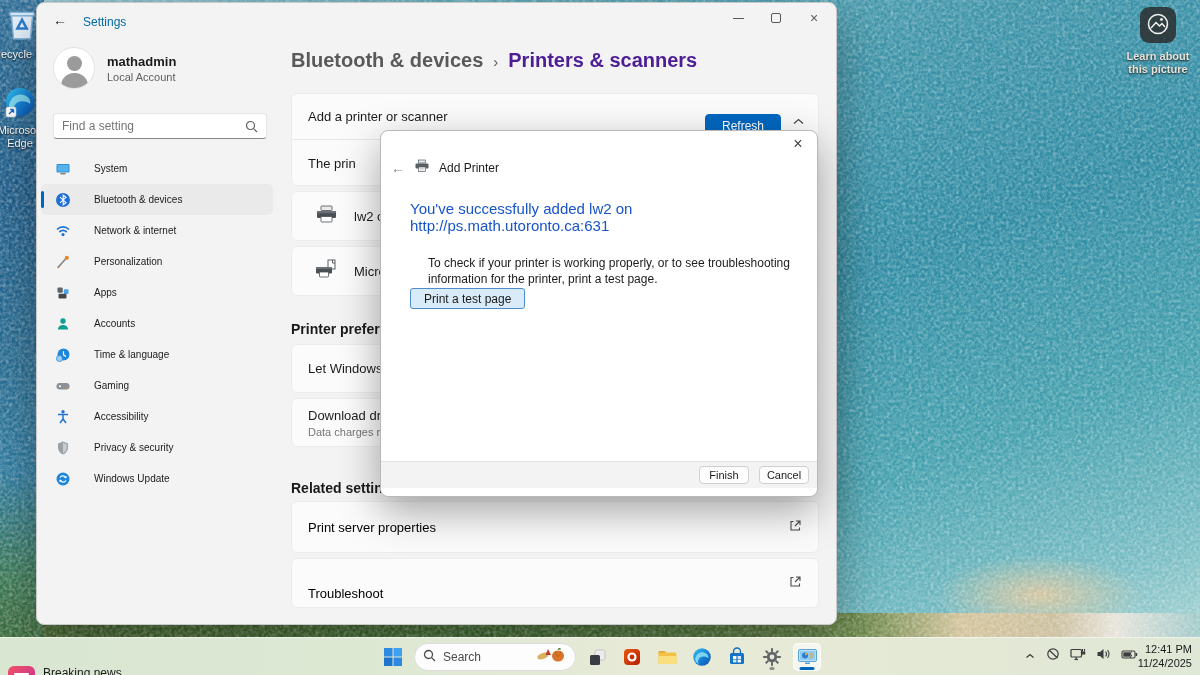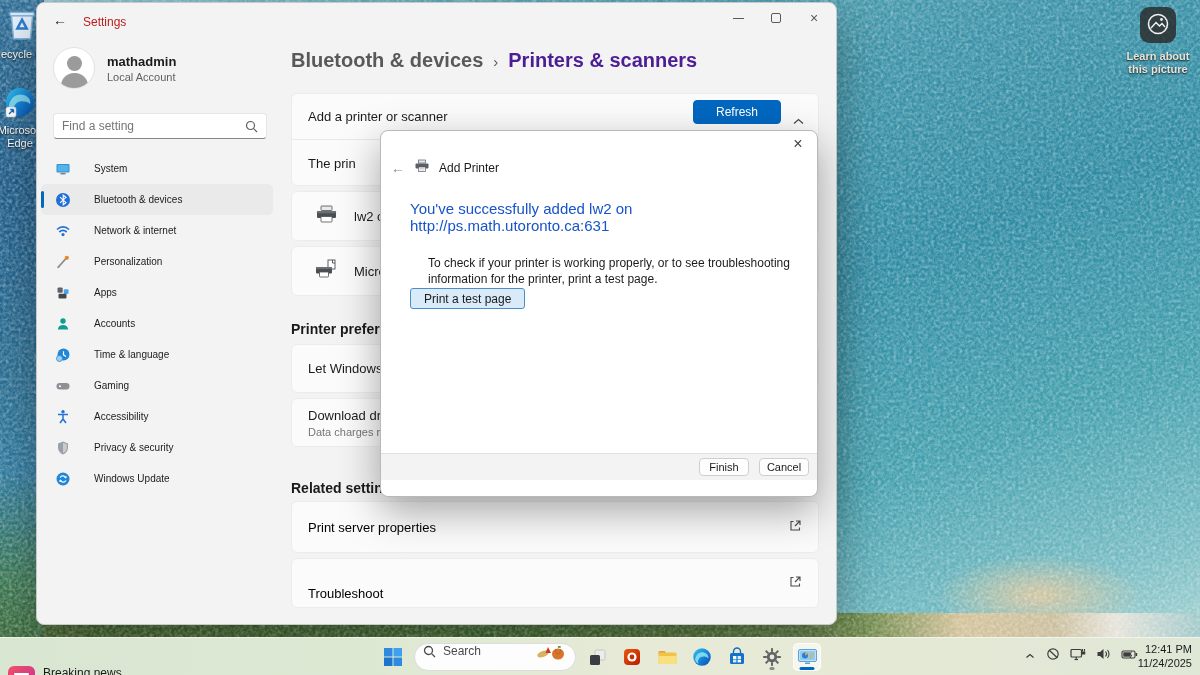--- a/index.html
+++ b/index.html
@@ -21,21 +21,21 @@
   .desk-icon { position:absolute; z-index:1; width:68px; text-align:center; }
   .desk-icon .lbl { font-size:11px; color:#fff; text-shadow:0 1px 2px rgba(0,0,0,.85); line-height:13px; margin-top:2px; }
   .desk-icon.dark-label .lbl { color:#e8e4da; text-shadow:0 1px 2px rgba(0,0,0,.9); }
 
   
   .win { position:absolute; left:36px; top:2px; width:801px; height:623px; z-index:2;
     background:#f3f3f3; border-radius:8px; border:1px solid #c9c9c9;
     box-shadow:0 18px 45px rgba(0,0,0,.35); overflow:hidden; }
   .titlebar { position:absolute; left:0; top:0; width:100%; height:34px; }
   .tb-back { position:absolute; left:16px; top:9px; font-size:14px; color:#1b1b1b; }
-  .tb-title { position:absolute; left:46px; top:12px; font-size:12px; color:#b91c1c; }
+  .tb-title { position:absolute; left:46px; top:12px; font-size:12px; color:#0369a1; }
   .tb-controls { position:absolute; right:10px; top:0; height:30px; display:flex; align-items:center; gap:26px; padding-right:6px; }
   .tbc { width:12px; height:12px; display:flex; align-items:center; justify-content:center; color:#5a5a5a; }
   .tbc-min { border-bottom:1px solid #5a5a5a; height:1px; width:11px; }
   .tbc-max { width:10px; height:10px; border:1px solid #5a5a5a; border-radius:2px; }
   .tbc-close { font-size:14px; line-height:12px; }
 
   .account { position:absolute; left:16px; top:44px; display:flex; align-items:center; gap:12px; }
   .avatar { width:42px; height:42px; border-radius:50%; background:#fff; position:relative; overflow:hidden; border:1px solid #e2e2e2; }
   .avatar .head { position:absolute; left:13px; top:8px; width:15px; height:15px; border-radius:50%; background:#9b9b9b; }
   .avatar .body { position:absolute; left:7px; top:25px; width:27px; height:16px; border-radius:13px 13px 0 0; background:#9b9b9b; }
@@ -56,21 +56,21 @@
   .content { position:absolute; left:254px; top:0; width:528px; height:623px; }
   .crumbs { position:absolute; left:0; top:46px; display:flex; align-items:baseline; gap:10px; }
   .crumb-parent { font-size:20px; font-weight:600; color:#595959; }
   .crumb-sep { font-size:15px; color:#595959; }
   .crumb-cur { font-size:20px; font-weight:600; color:#4c1d95; }
 
   .card { position:absolute; left:0; width:528px; background:#fbfbfb; border:1px solid #ececec; border-radius:6px; }
   .card-add { top:90px; height:93px; }
   .row-add { position:relative; height:46px; display:flex; align-items:center; padding:0 16px; border-bottom:1px solid #e8e8e8; }
   .row-add .lab { font-size:13px; color:#1b1b1b; }
-  .btn-refresh { position:absolute; right:37px; top:6px; width:88px; height:24px; background:#0067c0; color:#fff;
+  .btn-refresh { position:absolute; right:37px; top:20px; width:76px; height:24px; background:#0067c0; color:#fff;
     border:1px solid #0067c0; border-radius:4px; font-size:12px; font-family:"Liberation Sans",sans-serif; }
   .chev-up { position:absolute; right:14px; top:17px; }
   .row-notlisted { height:46px; display:flex; align-items:center; padding:0 16px; font-size:13px; color:#1b1b1b; }
 
   .card-printer { height:50px; display:flex; align-items:center; gap:16px; padding:0 16px 0 23px; }
   .card-printer .plab { font-size:13px; color:#1b1b1b; }
   .card-lw2 { top:188px; }
   .card-ms { top:243px; }
 
   .sect-h { position:absolute; left:0; font-size:14px; font-weight:bold; color:#1a1a1a; white-space:nowrap; }
@@ -88,40 +88,40 @@
   .dlg { position:absolute; left:380px; top:130px; width:438px; height:367px; z-index:3; background:#fff;
     border:1px solid #b9b9b9; border-radius:8px; box-shadow:0 14px 40px rgba(0,0,0,.35); overflow:hidden; }
   .dlg-close { position:absolute; right:10px; top:4px; font-size:16px; color:#444; width:18px; height:18px; text-align:center; }
   .dlg-head { position:absolute; left:10px; top:28px; display:flex; align-items:center; gap:9px; }
   .dlg-back { font-size:14px; color:#8a8a8a; }
   .dlg-title { font-size:12px; color:#1b1b1b; }
   .dlg-success { position:absolute; left:29px; top:69px; width:386px; font-size:15px; color:#1753c9; }
   .dlg-body { position:absolute; left:47px; top:124px; width:388px; font-size:12px; color:#1b1b1b; line-height:16px; }
   .btn-test { position:absolute; left:29px; top:157px; height:21px; padding:0 13px; background:#d9eaf8;
     border:1px solid #4c8ecb; border-radius:3px; font-size:12px; color:#1b1b1b; font-family:"Liberation Sans",sans-serif; }
-  .dlg-footer { position:absolute; left:0; bottom:16px; width:100%; height:27px; background:#f3f3f3; border-top:1px solid #e0e0e0;
+  .dlg-footer { position:absolute; left:0; bottom:8px; width:100%; height:27px; background:#f3f3f3; border-top:1px solid #e0e0e0;
     display:flex; align-items:center; justify-content:flex-end; gap:10px; padding-right:8px; }
   .btn-dlg { width:50px; height:18px; background:#fdfdfd; border:1px solid #cfcfcf; border-radius:4px; font-size:11px; color:#1b1b1b; font-family:"Liberation Sans",sans-serif; }
 
   
   .taskbar { position:absolute; left:0; bottom:0; width:1200px; height:38px; z-index:5;
     background:linear-gradient(90deg,#d9e6d2 0%,#dde8d3 30%,#e7ead7 55%,#e4e9d5 78%,#dfe7d6 100%);
     border-top:1px solid rgba(255,255,255,.5); }
   .widget { position:absolute; left:8px; top:4px; display:flex; align-items:center; gap:8px;margin-top:24px; }
   .widget-ic { width:27px; height:27px; border-radius:6px; background:linear-gradient(135deg,#f25066,#c03097); position:relative; }
   .widget-ic i { position:absolute; left:6px; height:2px; background:#fff; border-radius:1px; }
   .widget-t1 { font-size:12px; color:#1b1b1b; }
   .widget-t2 { font-size:11px; color:#6a756a; margin-top:1px; }
   .tb-center { position:absolute; left:379px; top:5px; display:flex; align-items:center; gap:7px; }
   .tb-btn { width:28px; height:28px; border-radius:5px; display:flex; align-items:center; justify-content:center; position:relative; }
   .tb-btn.active { background:rgba(255,255,255,.6); border:1px solid rgba(255,255,255,.8); }
   .run-dot { position:absolute; bottom:1px; left:50%; transform:translateX(-50%); width:5px; height:3px; border-radius:2px; background:#8a8f86; }
   .active-bar { position:absolute; bottom:0px; left:50%; transform:translateX(-50%); width:15px; height:3px; border-radius:2px; background:#0067c0; }
   .tb-search { width:162px; height:28px; border-radius:14px; background:#fdfdfd; border:1px solid #dcdcdc;
-    display:flex; align-items:flex-start; padding:0 8px; gap:7px; }
+    display:flex; align-items:center; padding:0 8px; gap:7px; }
   .tb-search .txt { font-size:12px; color:#4a4a4a; flex:1; }
   .tray { position:absolute; right:62px; top:9px; display:flex; align-items:center; gap:10px; }
   .clock { position:absolute; right:8px; top:4px; text-align:right; font-size:11px; color:#1b1b1b; line-height:14px; }
 </style>
 </head>
 <body>
 
 <div class="stage">
 
   <div class="wallpaper"></div>

